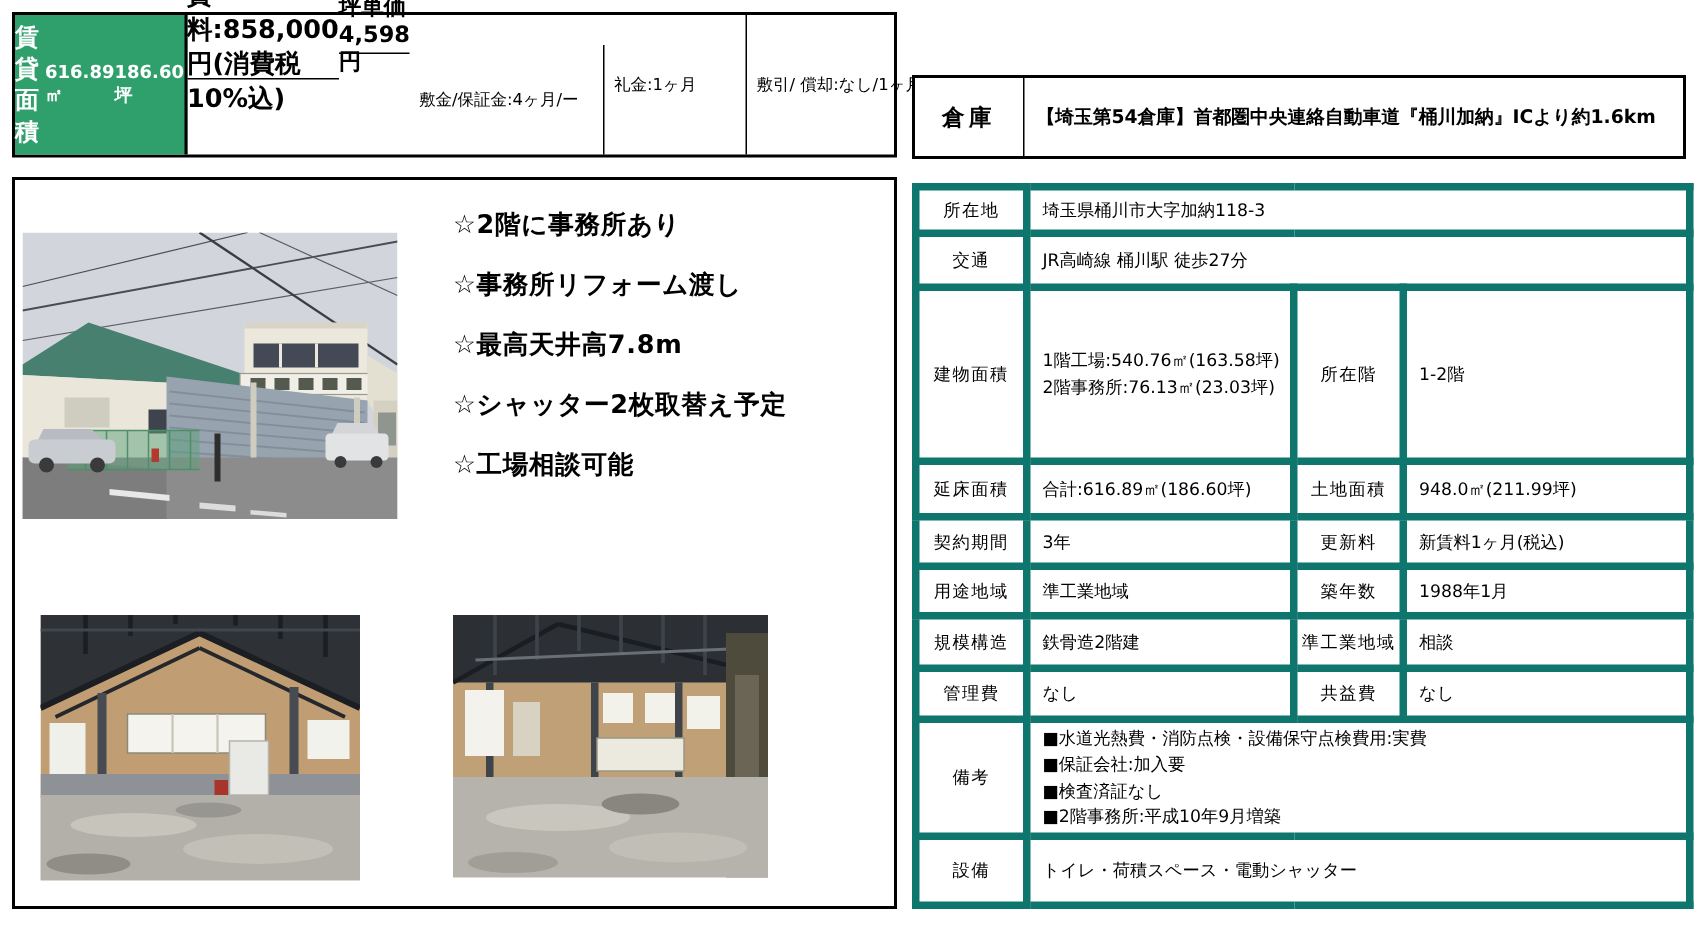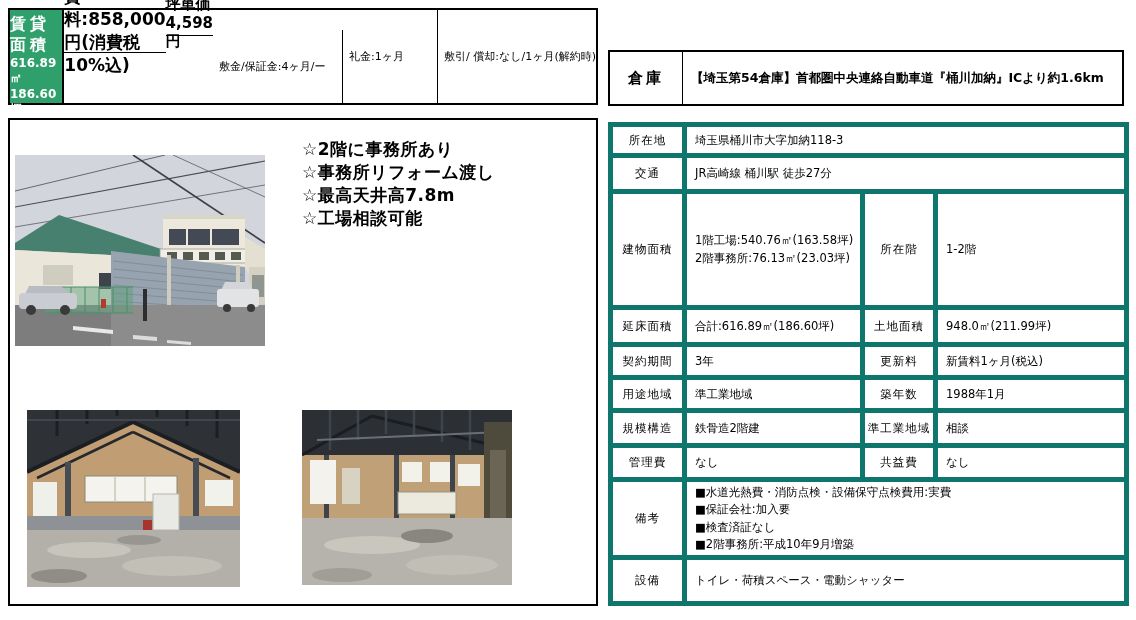--- a/index.html
+++ b/index.html
@@ -1,37 +1,37 @@
 <!DOCTYPE html>
 <html lang="ja"><head>
 <meta charset="utf-8">
 <style>
   html,body{margin:0;padding:0;background:#ffffff;}
   body{font-family:"DejaVu Sans","Liberation Sans",sans-serif;color:#000;}
   #page{position:relative;width:1136px;height:620px;background:#fff;overflow:hidden;}
 
   
   .summary-box{position:absolute;left:8px;top:8px;width:590px;height:97px;border:2px solid #000;display:flex;box-sizing:border-box;background:#fff;}
-  .green-cell{width:130px;border-right:2px solid #000;background:#2f9f6c;color:#fff;display:flex;flex-direction:column;align-items:center;justify-content:space-evenly;box-sizing:border-box;padding:4px 0;}
+  .green-cell{width:130px;border-right:2px solid #000;background:#2f9f6c;color:#fff;display:flex;flex-direction:row;align-items:center;justify-content:space-evenly;box-sizing:border-box;padding:4px 0;}
   .green-cell .big{font-size:16px;font-weight:bold;letter-spacing:4px;}
   .green-cell .small{font-size:12px;font-weight:bold;}
   .summary-right{flex:1;display:flex;flex-direction:row;}
   .rent-row{height:42px;border-bottom:1px solid #000;display:flex;align-items:center;justify-content:center;font-size:17px;font-weight:bold;}
   .unit-row{height:25px;border-bottom:1px solid #000;display:flex;align-items:center;justify-content:center;font-size:15px;font-weight:bold;}
   .fees-row{flex:1;display:flex;}
   .fees-row .cell{font-size:11px;display:flex;align-items:center;padding-left:6px;box-sizing:border-box;white-space:nowrap;overflow:hidden;}
   .fees-row .c1{width:130px;border-right:1px solid #000;margin-top:20px;}
   .fees-row .c2{width:95px;border-right:1px solid #000;}
   .fees-row .c3{flex:1;}
 
   
   .photo-box{position:absolute;left:8px;top:118px;width:590px;height:488px;border:2px solid #000;box-sizing:border-box;background:#fff;}
   .photo{position:absolute;}
   .photo svg{display:block;}
-  .highlights{position:absolute;left:292px;top:18px;display:flex;flex-direction:column;}
+  .highlights{position:absolute;left:292px;top:18px;display:flex;flex-direction:column;gap:17px;}
   .highlight-item{font-size:17px;font-weight:bold;white-space:nowrap;letter-spacing:0.5px;}
 
   
   .prop-header{position:absolute;left:608px;top:50px;width:516px;height:56px;border:2px solid #000;display:flex;box-sizing:border-box;background:#fff;}
   .prop-type{width:72px;border-right:1px solid #000;display:flex;align-items:center;justify-content:center;font-size:15px;font-weight:bold;letter-spacing:3px;}
   .prop-title{flex:1;display:flex;align-items:center;padding:0 8px;font-size:12.5px;font-weight:bold;white-space:nowrap;overflow:hidden;}
 
   
   .detail-table{position:absolute;left:608px;top:122px;width:516px;height:484px;border-collapse:collapse;table-layout:fixed;background:#fff;}
   .detail-table{border:2px solid #000;}
@@ -184,20 +184,21 @@
         <ellipse cx="150" cy="155" rx="46" ry="10" fill="#c0beb5"></ellipse>
         <ellipse cx="125" cy="126" rx="26" ry="7" fill="#88867e"></ellipse>
         <ellipse cx="40" cy="165" rx="30" ry="7" fill="#a09e96"></ellipse>
       </svg>
     </div>
 
     <div class="highlights">
       <div class="highlight-item">☆2階に事務所あり</div>
       <div class="highlight-item">☆事務所リフォーム渡し</div>
       <div class="highlight-item">☆最高天井高7.8m</div>
+      <div class="highlight-item">☆シャッター2枚取替え予定</div>
       <div class="highlight-item">☆工場相談可能</div>
     </div>
   </div>
 
   <div class="prop-header">
     <div class="prop-type">倉庫</div>
     <div class="prop-title">【埼玉第54倉庫】首都圏中央連絡自動車道『桶川加納』ICより約1.6km</div>
   </div>
 
   <table class="detail-table">

